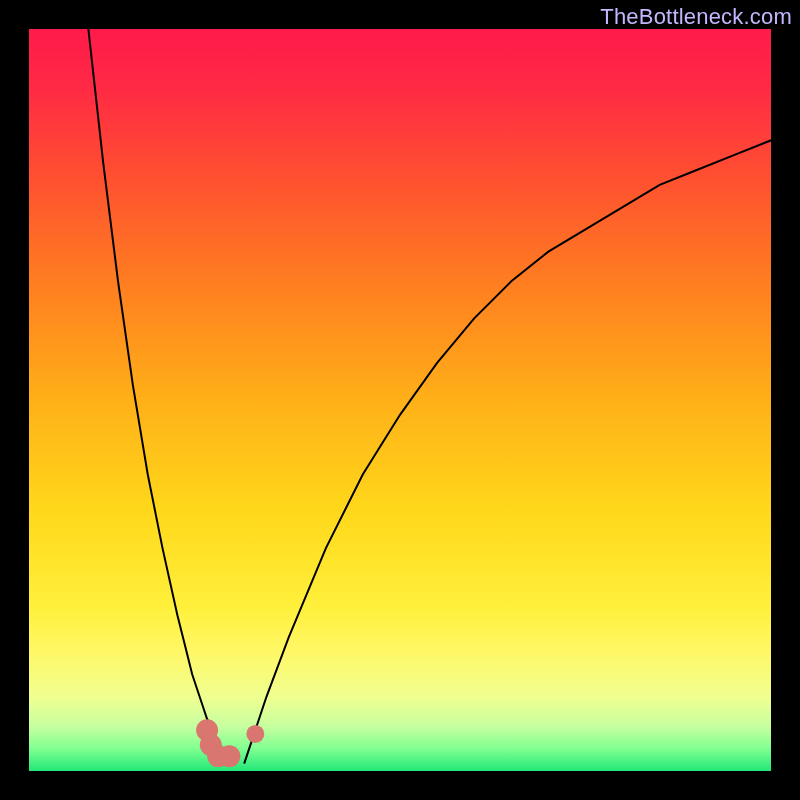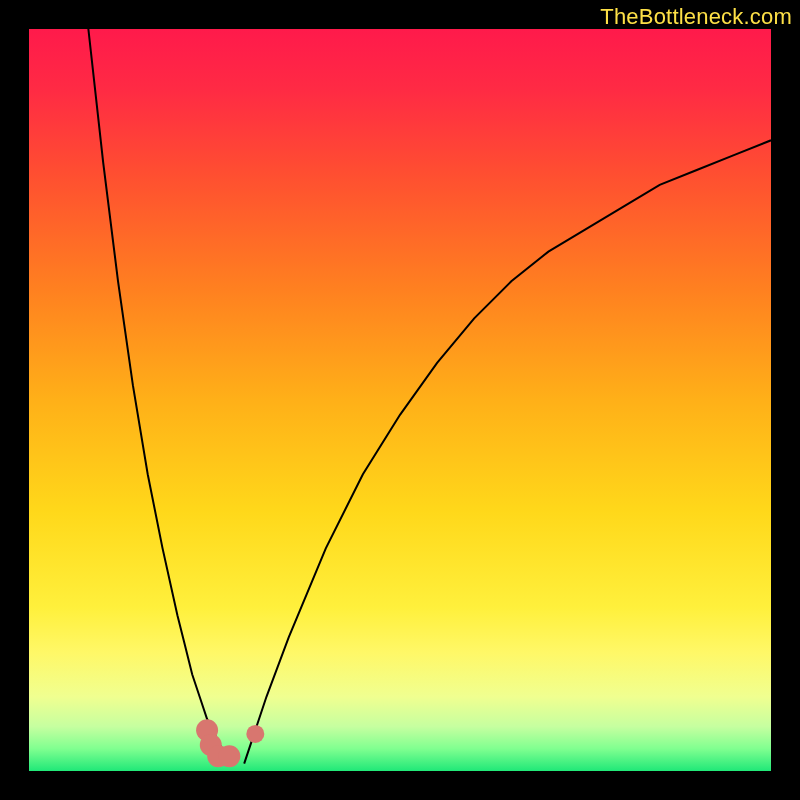--- a/index.html
+++ b/index.html
@@ -20,21 +20,21 @@
     overflow: hidden;
   }
   .gradient {
     position: absolute;
     inset: 0;
   }
   .watermark {
     position: absolute;
     top: 4px;
     right: 8px;
-    color: #fde047;
+    color: #c4b5fd;
     font-size: 22px;
     letter-spacing: 0.2px;
     font-weight: 500;
   }
   svg.curves {
     position: absolute;
     inset: 0;
   }
 </style>
 </head>

